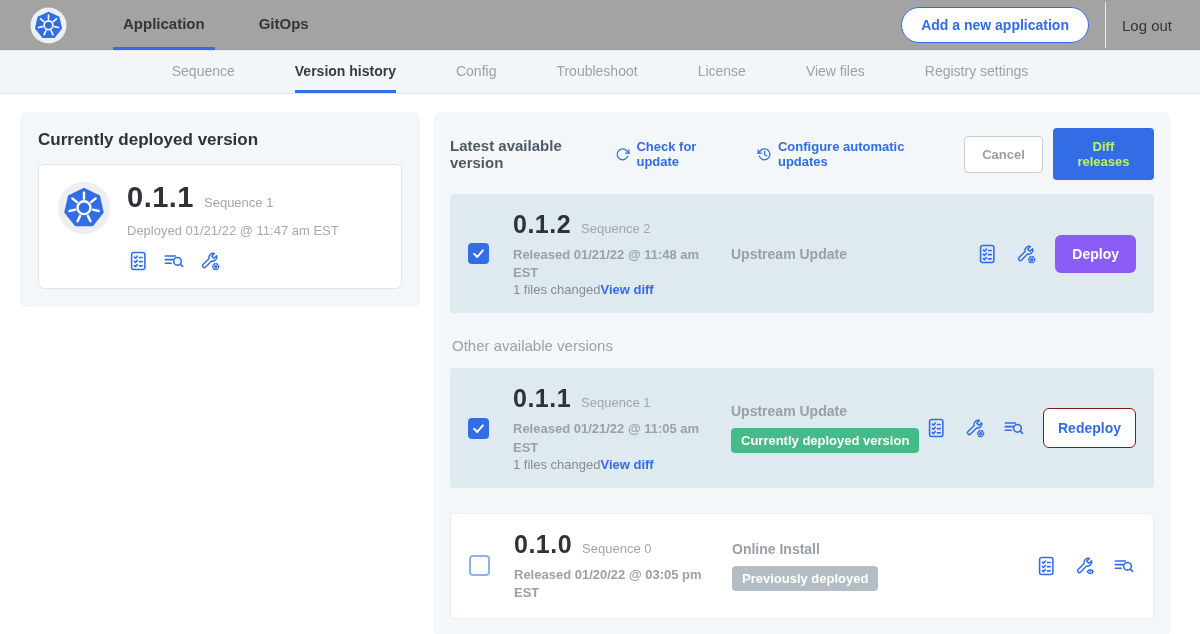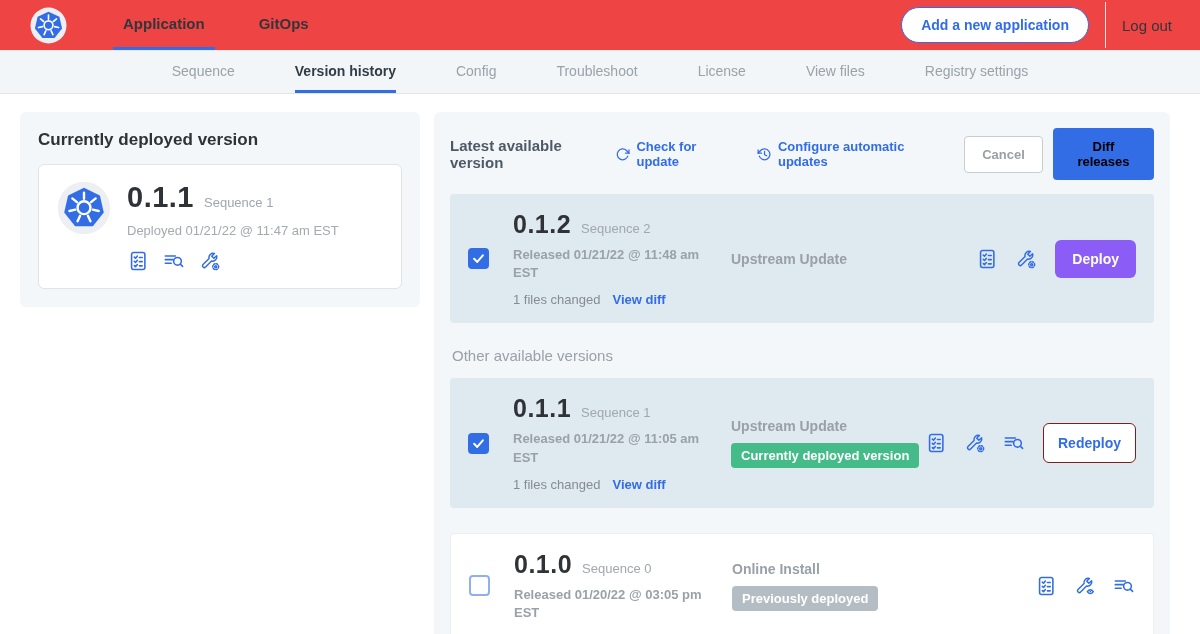--- a/index.html
+++ b/index.html
@@ -1,20 +1,20 @@
 <!DOCTYPE html>
 <html><head>
 <meta charset="utf-8">
 <style>
   * { margin:0; padding:0; box-sizing:border-box; }
   html,body { width:1200px; height:634px; overflow:hidden; background:#fff;
     font-family:"Liberation Sans","DejaVu Sans",sans-serif; color:#32363b; }
 
   
-  .topnav { height:50px; display:flex; align-items:stretch; padding:0 28px 0 30px; background:#ef4444;justify-content:center; }
+  .topnav { height:50px; display:flex; align-items:stretch; padding:0 28px 0 30px; background:#a3a3a3;justify-content:center; }
   .logo-wrap { display:flex; align-items:center; margin-right:46px; }
   .logo-wrap svg { width:37px; height:37px; }
   .topnav-tabs { display:flex; align-items:stretch; }
   .topnav-tab { display:flex; align-items:center; padding:0 10px; margin-right:34px;
     font-size:15px; font-weight:700; color:#32363b; border-bottom:3px solid transparent; cursor:pointer; }
   .topnav-tab.active { border-bottom-color:#326de6; }
   .topnav-right { margin-left:auto; display:flex; align-items:center; gap:16px; }
   .pill-btn { background:#fff; border:1px solid #326de6; color:#326de6; font-weight:700;
     font-size:14px; padding:9px 19px; border-radius:20px; cursor:pointer;
     font-family:"Liberation Sans",sans-serif; }
@@ -49,37 +49,37 @@
   .right-col { flex:1; padding:16px 16px 18px; }
   .latest-header { display:flex; align-items:center; margin-bottom:14px; }
   .latest-title { font-size:15px; font-weight:700; color:#4e5a66; margin-right:14px; }
   .hdr-link { display:flex; align-items:center; gap:6px; color:#326de6; font-size:13px;
     font-weight:700; margin-right:26px; cursor:pointer; }
   .hdr-link .ic { width:17px; height:17px; }
   .hdr-spacer { flex:1; }
   .btn-cancel { background:#fff; border:1px solid #c8cdd1; border-radius:4px; color:#9aa0a5;
     font-size:13px; font-weight:700; padding:10px 17px; cursor:pointer;
     font-family:"Liberation Sans",sans-serif; }
-  .btn-diff { background:#326de6; border:none; border-radius:4px; color:#000000; font-size:13px;
+  .btn-diff { background:#326de6; border:none; border-radius:4px; color:#bef264; font-size:13px;
     font-weight:700; padding:11px 16px; margin-left:10px; cursor:pointer;
     font-family:"Liberation Sans",sans-serif; }
 
   .version-row { display:flex; align-items:center; border-radius:4px; padding:16px 18px; }
   .row-blue { background:#dfe9f0; }
   .row-white { background:#fff; border:1px solid #eceff1; }
   .checkbox { width:21px; height:21px; border-radius:4px; flex:none; margin-right:24px;
     cursor:pointer; }
   .checkbox.unchecked { background:#fff; border:2px solid #8fb0ec; }
   .checkbox.checked { background:#326de6; display:flex; align-items:center; justify-content:center; }
   .checkbox.checked svg { width:15px; height:15px; }
 
   .ver-info { width:214px; flex:none; }
   .ver-num { font-size:25px; font-weight:700; color:#2f3237; letter-spacing:.5px; }
   .released { font-size:13px; font-weight:600; color:#9aa1a8; margin-top:7px; line-height:1.4; }
-  .changed-line { margin-top:10px; display:flex; gap:12px; align-items:flex-end; }
+  .changed-line { display:flex; align-items:flex-end; }
   .files-changed { font-size:13px; color:#858c92; }
   .view-diff { font-size:13px; font-weight:700; color:#326de6; cursor:pointer; text-decoration:none; }
 
   .source-col { flex:1; padding-left:4px; }
   .source-label { font-size:14px; font-weight:700; color:#99a0a7; }
   .badge { display:inline-block; margin-top:9px; padding:5px 10px; border-radius:4px;
     font-size:13px; font-weight:700; color:#fff; }
   .badge-green { background:#44bb88; }
   .badge-gray { background:#b4bdc4; }
 

